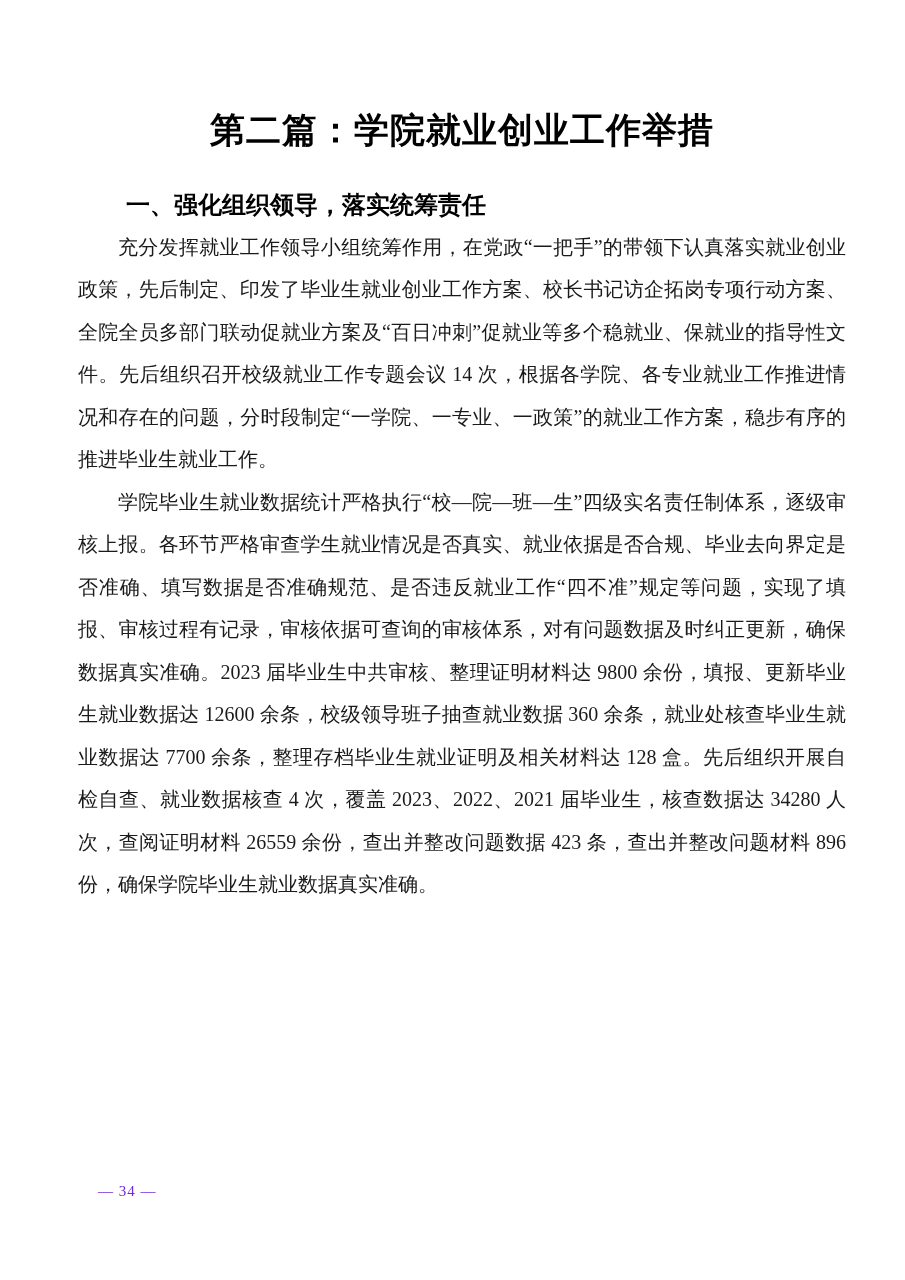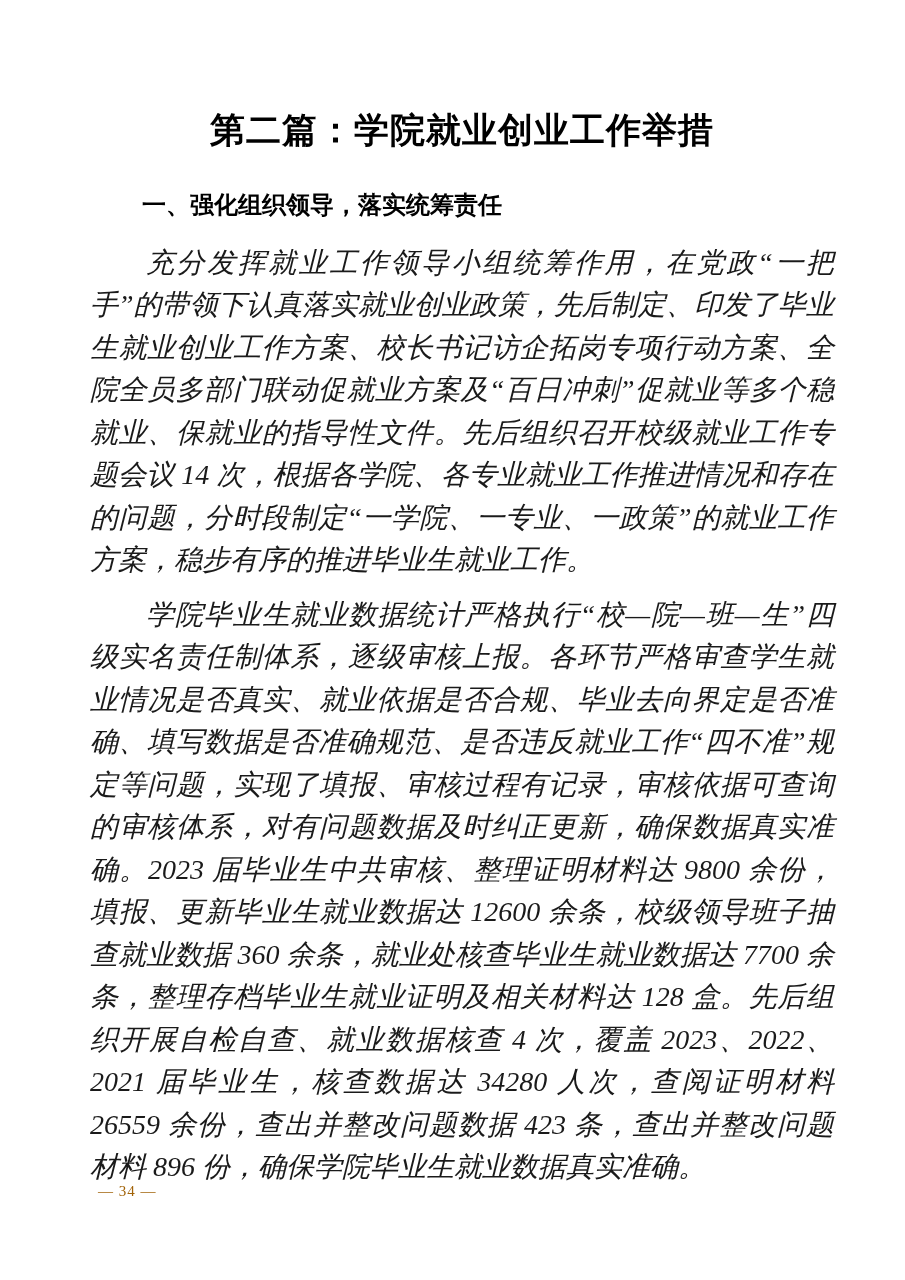--- a/index.html
+++ b/index.html
@@ -22,49 +22,48 @@
     margin: 106px 0 26px 0;
     text-align: center;
     font-family: "Liberation Serif", "DejaVu Serif", serif;
     font-weight: bold;
     font-size: 35px;
     line-height: 1.45;
     color: #000000;
     letter-spacing: 1px;
   }
   .section-heading {
-    margin: 16px;
+    margin: 0;
     font-family: "Liberation Sans", "DejaVu Sans", sans-serif;
     font-weight: bold;
     font-size: 24px;
     line-height: 43px;
     text-indent: 2em;
     color: #000000;
   }
   .body-para {
-    margin: 12px;
+    margin: 0;
     font-family: "Liberation Serif", "DejaVu Serif", serif;
-    font-size: 28px;
+    font-size: 20px;
     line-height: 42.5px;
     text-align: justify;
     text-justify: inter-character;
     text-indent: 2em;
     color: #1a1a1a;
-    font-style: italic;
   }
   .section-2 .section-heading {
     margin-top: 6px;
   }
   .page-number {
     position: absolute;
     left: 98px;
     bottom: 80px;
     font-family: "Liberation Serif", "DejaVu Serif", serif;
     font-size: 15px;
-    color: #a16207;
+    color: #6d28d9;
     letter-spacing: 1px;
   }
 </style>
 </head>
 <body>
 
 <div class="page">
 
   <h1 class="doc-title">第二篇：学院就业创业工作举措</h1>
 

